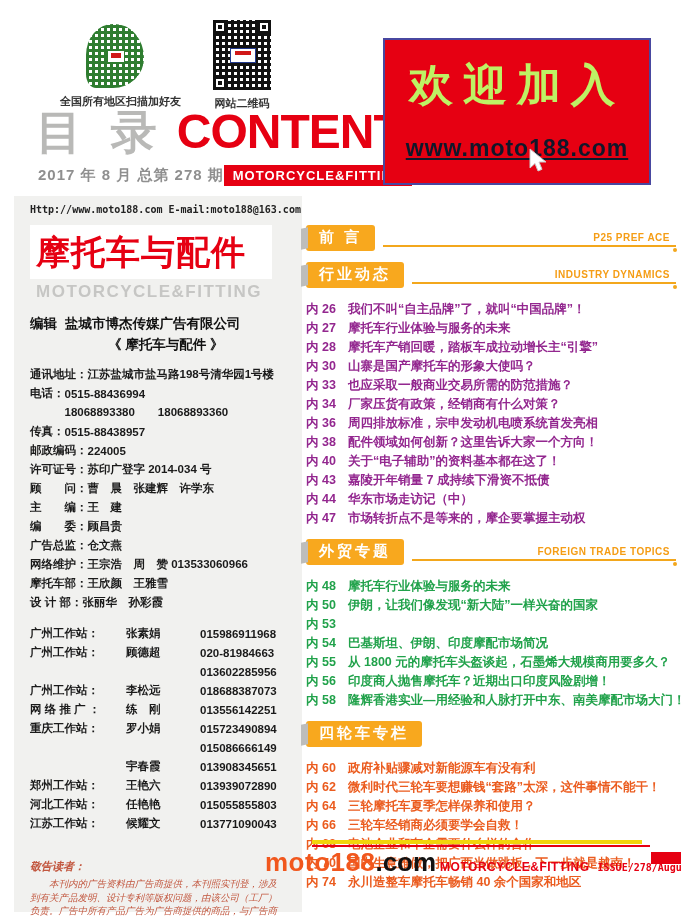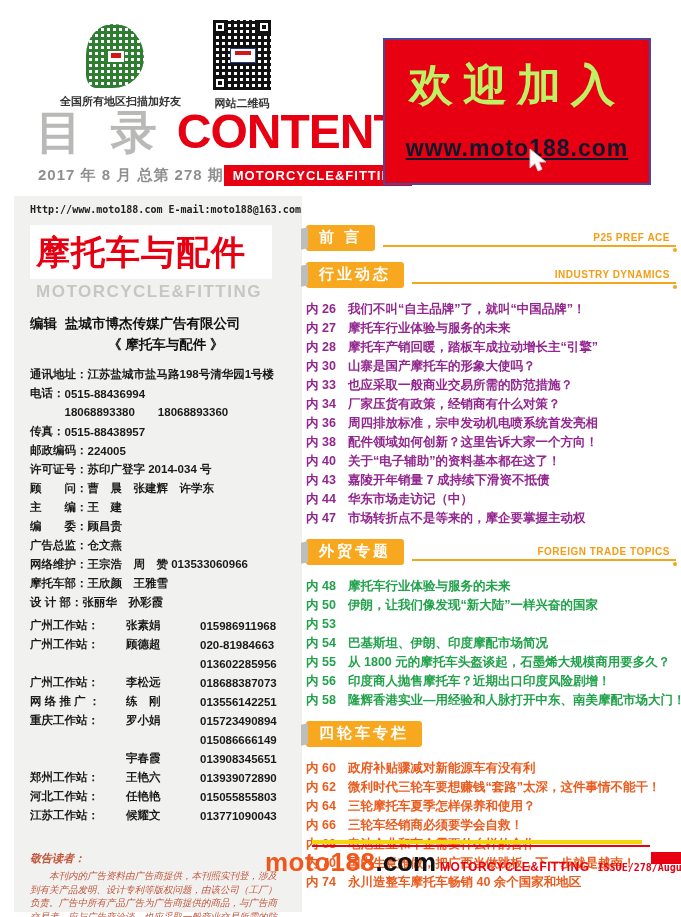--- a/index.html
+++ b/index.html
@@ -40,21 +40,21 @@
   
   .left-panel{position:absolute;left:14px;top:196px;width:288px;height:716px;background:#f1f1ef;box-sizing:border-box;padding:8px 10px 0 16px;}
   .url-line{font-family:"DejaVu Sans Mono",monospace;font-size:10px;font-weight:bold;color:#222;white-space:nowrap;}
   .logo-box{margin:10px 10px 0 0;background:#fff;width:234px;padding:5px 2px 3px 6px;}
   .logo-cn{color:#e60012;font-size:34px;font-weight:bold;letter-spacing:1px;white-space:nowrap;}
   .logo-en{color:#c6c6c4;font-size:17px;font-weight:bold;letter-spacing:1.5px;margin:3px 0 0 6px;white-space:nowrap;}
   .editor-row{margin-top:13px;font-size:13.5px;font-weight:bold;color:#111;display:flex;gap:8px;white-space:pre;}
   .editor-row2{font-size:13.5px;font-weight:bold;color:#111;margin:3px 0 0 78px;white-space:pre;}
   .info-rows{margin-top:11px;}
   .info-row{display:flex;height:19px;align-items:center;font-size:11.5px;font-weight:bold;color:#1a1a1a;white-space:pre;}
-  .station-rows{margin-top:4px;}
+  .station-rows{margin-top:12px;}
   .station-row{display:flex;height:19px;align-items:center;font-size:11.5px;font-weight:bold;color:#1a1a1a;white-space:pre;}
   .s-label{width:96px;flex-shrink:0;}
   .s-name{width:74px;flex-shrink:0;}
   .s-phone{flex:1;}
   .notice{margin-top:26px;padding-right:8px;color:#c2573f;font-family:"Liberation Serif",serif;font-style:italic;}
   .notice-title{font-size:11px;font-weight:bold;}
   .notice-body{font-size:9.5px;line-height:13.5px;margin-top:4px;text-indent:2em;}
   
   .toc{position:absolute;left:306px;top:224px;width:370px;}
   .sec-head{display:flex;align-items:center;height:27px;position:relative;}

